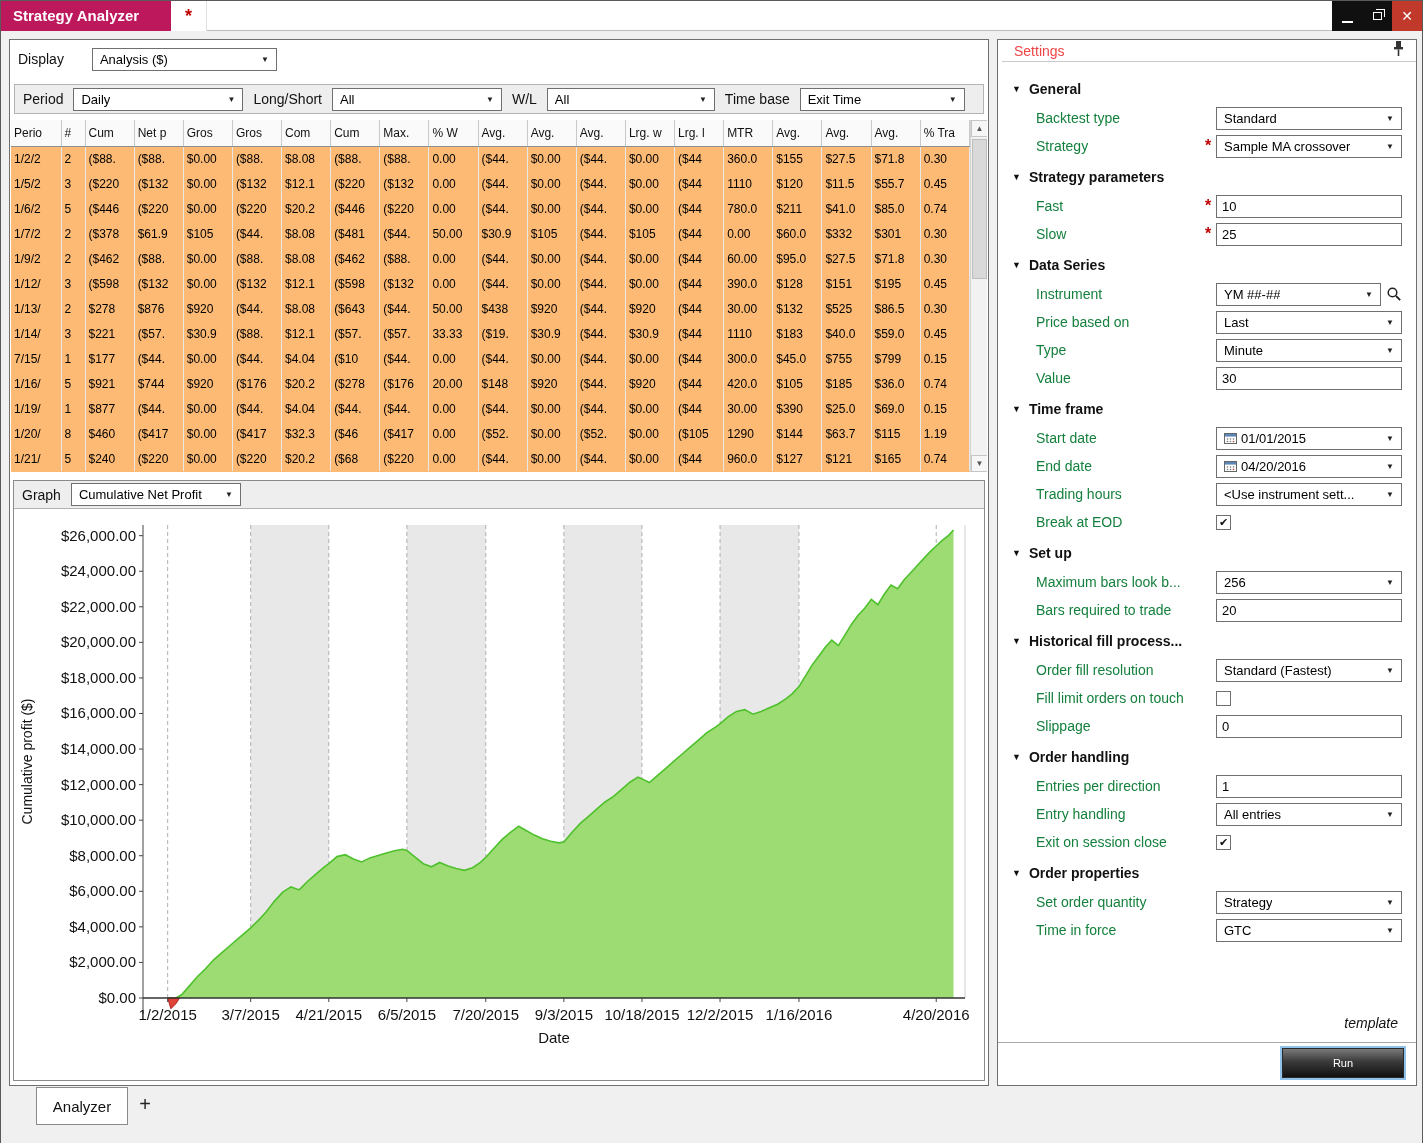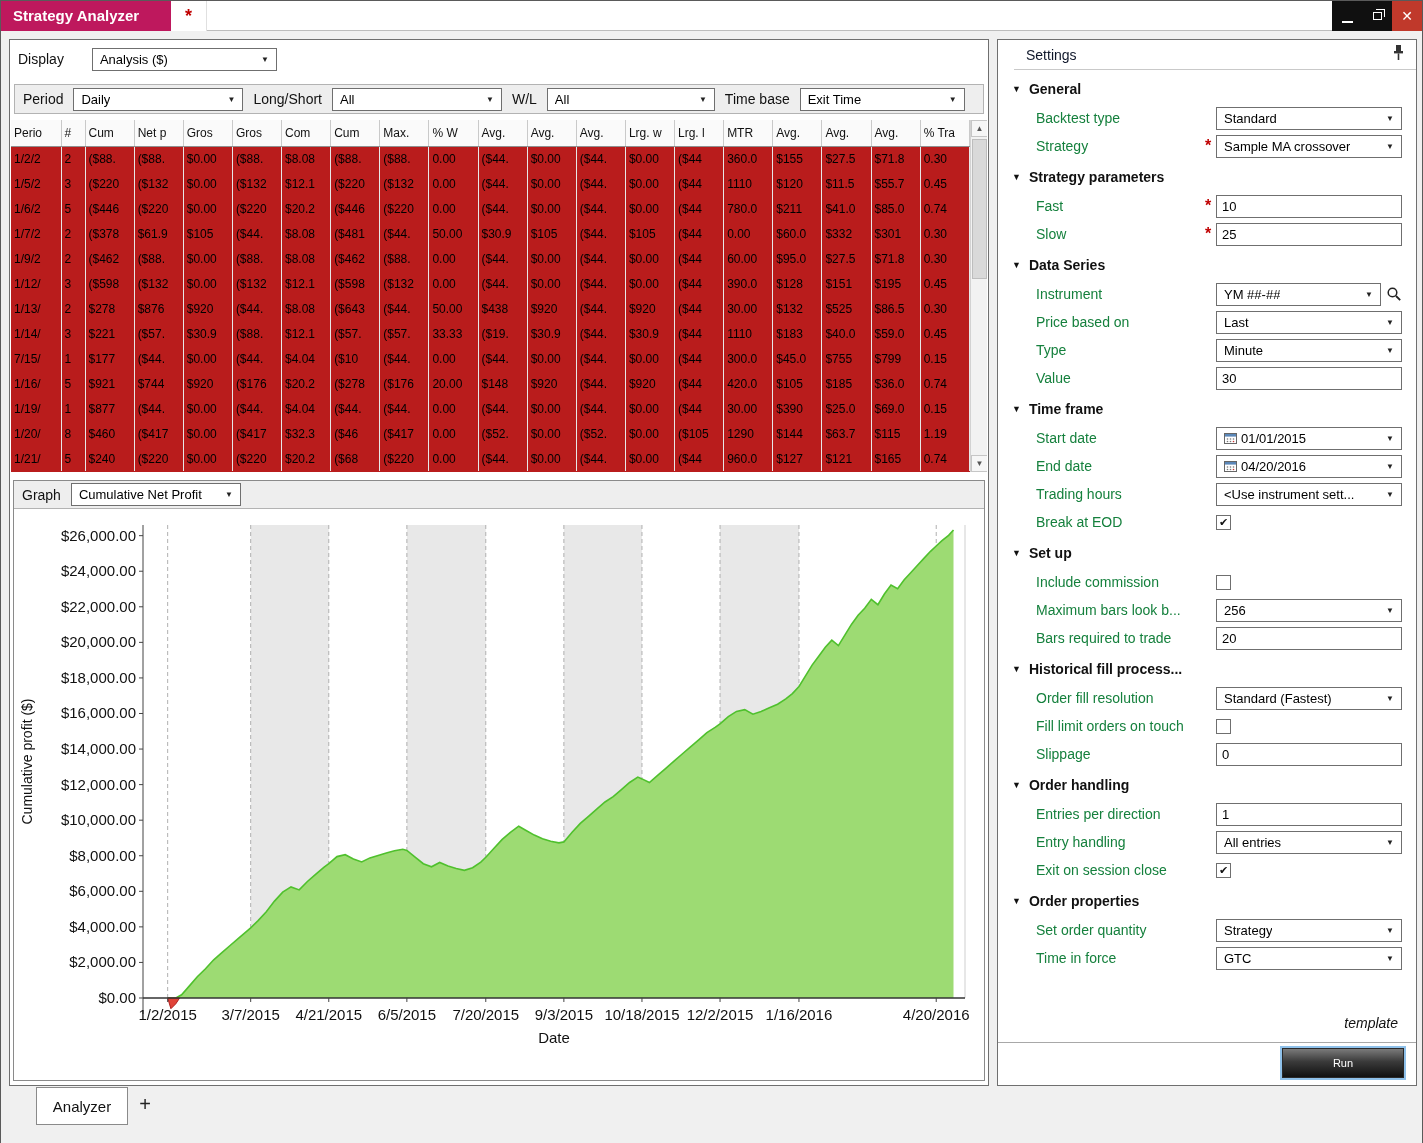--- a/index.html
+++ b/index.html
@@ -21,39 +21,39 @@
   .left-panel{position:absolute;left:8px;top:38px;width:980px;height:1047px;background:#fff;border:1px solid #6f6f6f;}
   .lbl{font-size:14px;color:#111;}
   .select{display:flex;align-items:center;justify-content:space-between;height:23px;border:1px solid #6f6f6f;background:#fff;font-size:13px;padding:0 7px;cursor:pointer;white-space:nowrap;overflow:hidden;}
   .select .val{overflow:hidden;white-space:nowrap;}
   .arrow{font-size:8px;color:#222;margin-left:6px;flex:0 0 auto;}
   .display-row{position:absolute;left:0;top:0;right:0;height:38px;display:flex;align-items:center;padding-left:8px;gap:28px;background:#fff;}
   .w185{width:185px;} .w170{width:170px;} .w168{width:168px;} .w165{width:165px;}
   .filter-bar{position:absolute;left:4px;right:4px;top:44px;height:30px;background:#eeeeee;border:1px solid #b3b3b3;display:flex;align-items:center;gap:10px;padding-left:8px;}
 
   
-  .table-area{position:absolute;left:1px;right:1px;top:80px;height:352px;background:#b91c1c;overflow:hidden;}
+  .table-area{position:absolute;left:1px;right:1px;top:80px;height:352px;background:#fdba74;overflow:hidden;}
   table.analysis{border-collapse:collapse;table-layout:fixed;width:calc(100% - 17px);font-size:12px;}
   table.analysis th{height:26px;font-weight:normal;text-align:left;padding:2px 3px;border-right:1px solid #c9c9c9;border-bottom:1px solid #8f8f8f;white-space:nowrap;overflow:hidden;background:#fafafa;color:#111;}
   table.analysis td{height:25px;padding:2px 3px;border-right:1px solid #e7e7e7;white-space:nowrap;overflow:hidden;color:#000;}
   td.neg{color:#c00000;}
   .vscroll{position:absolute;right:0;top:0;bottom:0;width:17px;background:#f2f2f2;border-left:1px solid #d2d2d2;}
   .sbtn{position:absolute;left:0;width:17px;height:17px;background:#f6f6f6;border:1px solid #c6c6c6;font-size:8px;color:#555;display:flex;align-items:center;justify-content:center;}
   .sbtn.top{top:0;} .sbtn.bottom{bottom:0;}
   .sthumb{position:absolute;left:1px;top:19px;width:15px;height:140px;background:#d9d9d9;border:1px solid #bdbdbd;}
 
   
   .graph-panel{position:absolute;left:3px;right:3px;top:440px;bottom:4px;border:1px solid #8a8a8a;background:#fff;}
   .graph-bar{position:absolute;left:0;right:0;top:0;height:28px;background:#eeeeee;border-bottom:1px solid #b3b3b3;display:flex;align-items:center;gap:10px;padding-left:8px;}
   .chart-wrap{position:absolute;left:2px;right:2px;top:30px;bottom:2px;background:#fff;}
   svg text{font-family:"Liberation Sans",sans-serif;}
 
   
   .settings-panel{position:absolute;left:996px;top:38px;width:420px;height:1047px;background:#fff;border:1px solid #6f6f6f;}
-  .settings-header{position:absolute;left:16px;right:0;top:0;height:30px;border-bottom:1px solid #c9c9c9;display:flex;align-items:center;justify-content:space-between;padding:0 12px;font-size:14px;color:#0f172a;}
+  .settings-header{position:absolute;left:4px;right:0;top:0;height:22px;border-bottom:1px solid #c9c9c9;display:flex;align-items:center;justify-content:space-between;padding:0 12px;font-size:14px;color:#ef4444;}
   .settings-body{position:absolute;left:0;right:0;top:32px;}
   .sec-header{display:flex;align-items:center;height:30px;padding-left:14px;margin-top:2px;}
   .tri{font-size:9px;color:#111;margin-right:8px;}
   .sec-title{font-weight:bold;font-size:14px;color:#111;}
   .srow{display:flex;align-items:center;height:28px;padding-left:38px;}
   .slabel{flex:1;font-size:14px;color:#15803d;white-space:nowrap;overflow:hidden;}
   .sreq{width:16px;color:#c00000;font-weight:bold;font-size:16px;text-align:center;}
   .sctrl{width:186px;margin-right:14px;display:flex;align-items:center;}
   .grow{flex:1;} .grow2{flex:1;text-align:left;margin-left:4px;}
   .tinput{height:23px;border:1px solid #6f6f6f;background:#fff;font-size:13px;padding:3px 5px;flex:1;}
@@ -696,27 +696,20 @@
           <div class="sreq"></div>
           <div class="sctrl">
             <div class="cb">✔</div>
           </div>
         </div>
         <div class="sec-header">
           <span class="tri">▼</span>
           <span class="sec-title">Set up</span>
         </div>
         <div class="srow">
-          <div class="slabel">Include commission</div>
-          <div class="sreq"></div>
-          <div class="sctrl">
-            <div class="cb"></div>
-          </div>
-        </div>
-        <div class="srow">
           <div class="slabel">Maximum bars look b...</div>
           <div class="sreq"></div>
           <div class="sctrl">
             <div class="select grow">
               <span class="val">256</span>
               <span class="arrow">▼</span>
             </div>
           </div>
         </div>
         <div class="srow">

